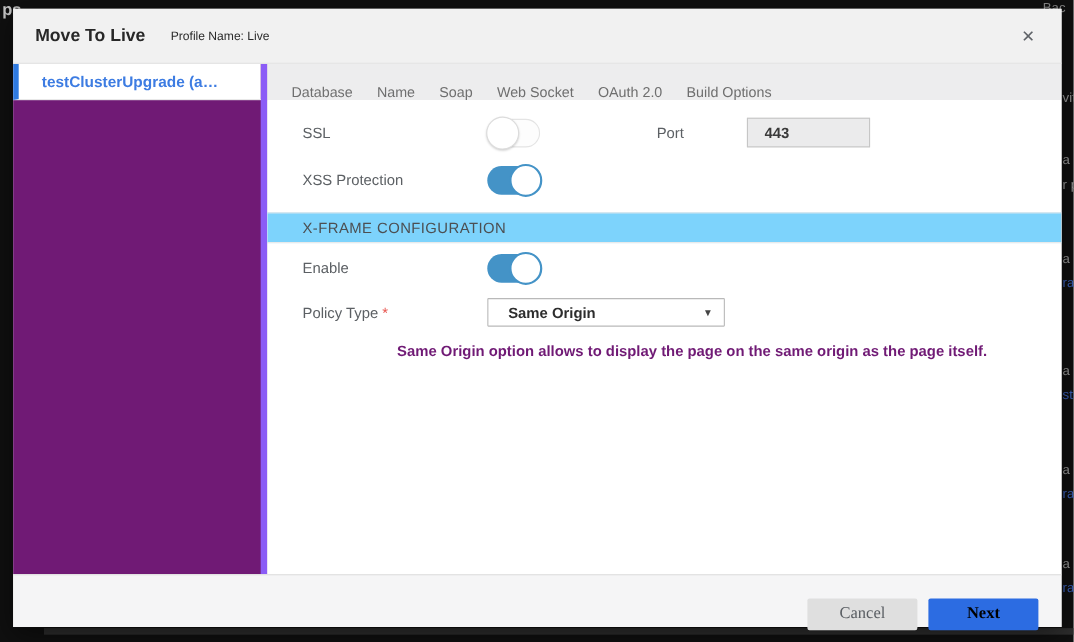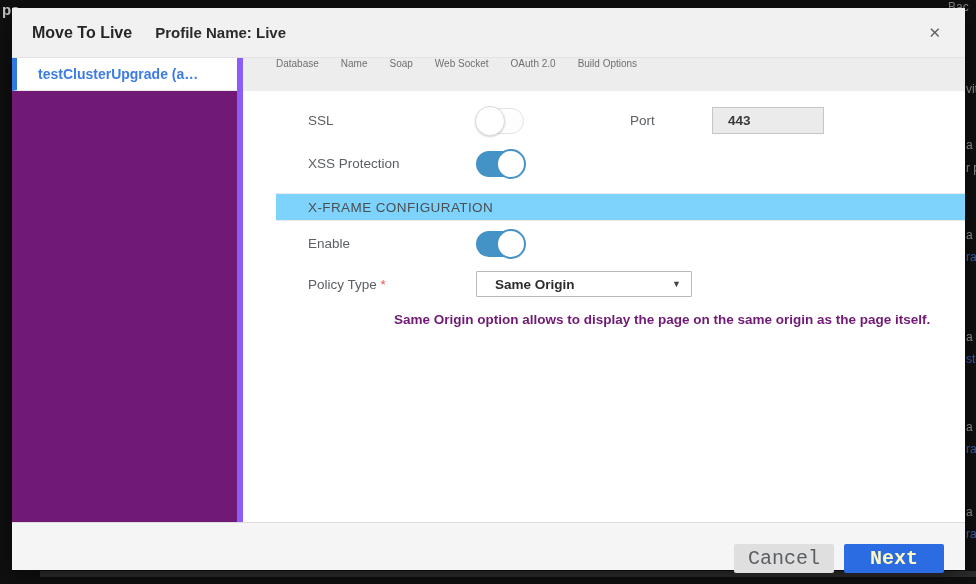--- a/index.html
+++ b/index.html
@@ -16,49 +16,49 @@
   .modal {
     position:absolute; left:12px; top:8px; width:953px; height:562px;
     background:#fff; display:flex; flex-direction:column;
     box-shadow:0 6px 24px rgba(0,0,0,.5);
   }
   .modal-header {
     height:50px; flex:0 0 50px; background:#f1f1f1; border-bottom:1px solid #e3e3e3;
     display:flex; align-items:center; padding:0 20px; position:relative;
   }
   .modal-title { font-size:16px; font-weight:bold; color:#272727; }
-  .modal-subtitle { font-size:15px; font-weight:bold; color:#2b2b2b; margin-left:23px; }
+  .modal-subtitle { font-size:11px; font-weight:normal; color:#2b2b2b; margin-left:23px; }
   .close-btn {
     position:absolute; right:20px; top:0; height:100%; display:flex; align-items:center;
     font-size:15px; color:#5f6368; cursor:pointer; padding:0 4px;
   }
 
   .modal-body { flex:1; display:flex; min-height:0; }
 
   
   .sidebar { width:231px; flex:0 0 231px; background:#701a75; border-right:6px solid #8b5cf6; }
   .sidebar-item {
     height:33px; background:#fff; border-left:5px solid #2f7ae0;
     display:flex; align-items:center; padding-left:21px;
     font-size:14px; font-weight:bold; color:#3d7ce2; cursor:pointer;
     border-bottom:1px solid #e8e8e8; white-space:nowrap; overflow:hidden;
   }
 
   
   .pane { flex:1; display:flex; flex-direction:column; min-width:0; }
   .tabbar {
-    height:33px; flex:0 0 33px; background:#ededee; display:flex; align-items:flex-start;
-    padding-left:22px; font-size:10px; color:#6f6f6f;
+    height:33px; flex:0 0 33px; background:#ededee; display:flex; align-items:flex-end;
+    padding-left:11px; font-size:13px; color:#6f6f6f;
   }
   .tab { display:flex; align-items:center; padding:0 11px; cursor:pointer; white-space:nowrap; }
   .tab.active {
     background:#fff; color:#141414; font-weight:bold;
     border-top:3px solid #1b6fe0; padding-top:0;
   }
-  .content { flex:1; background:#fff; overflow:hidden;padding-left:33px; }
+  .content { flex:1; background:#fff; overflow:hidden; }
 
   .form-row { display:flex; align-items:center; padding-left:32px; height:27px; }
   .row-ssl { margin-top:16px; }
   .row-xss { margin-top:16px; }
   .row-enable { margin-top:9px; }
   .row-policy { margin-top:14px; height:26px; }
   .lbl { width:168px; flex:0 0 168px; font-size:13.5px; color:#5c6064; }
   .req { color:#e8554f; }
 
   .toggle { width:48px; height:26px; border-radius:13px; position:relative; cursor:pointer; flex:0 0 48px; }
@@ -89,25 +89,25 @@
   .select-caret { margin-left:auto; font-size:9px; color:#444; }
 
   .desc { margin:15px 0 0 118px; font-size:13.5px; font-weight:bold; color:#701a75; }
 
   
   .modal-footer {
     height:48px; flex:0 0 48px; background:#f5f5f6; border-top:1px solid #dedede;
     display:flex; align-items:center; justify-content:flex-end; padding-right:21px; gap:10px;
   }
   .btn {
-    width:100px; height:29px; border:none; border-radius:2px; font-family:Liberation Mono, monospace;
-    font-size:20px; cursor:pointer; display:flex; align-items:center; justify-content:center;margin-top:24px;
+    width:100px; height:29px; border:none; border-radius:2px; font-family:Liberation Serif, serif;
+    font-size:15px; cursor:pointer; display:flex; align-items:center; justify-content:center;margin-top:24px;
   }
   .btn-cancel { background:#dfdfdf; color:#5a5e63; }
-  .btn-next { background:#2c6ce2; color:#fef9c3; font-weight:bold; }
+  .btn-next { background:#2c6ce2; color:#000000; font-weight:bold; }
 
   .bottom-strip { position:absolute; left:40px; top:571px; width:936px; height:6px; background:#2e2e2e; }
 </style>
 </head>
 <body>
 
 <span class="frag" style="left:2px;top:1px;color:#c9c9c9;font-size:15px;font-weight:bold">ps</span>
 <span class="frag" style="left:948px;top:0px;color:#8a8a8a">Bac</span>
 <span class="frag" style="left:966px;top:82px;color:#9a9a9a">vit</span>
 <span class="frag" style="left:966px;top:138px;color:#9a9a9a">a s</span>

